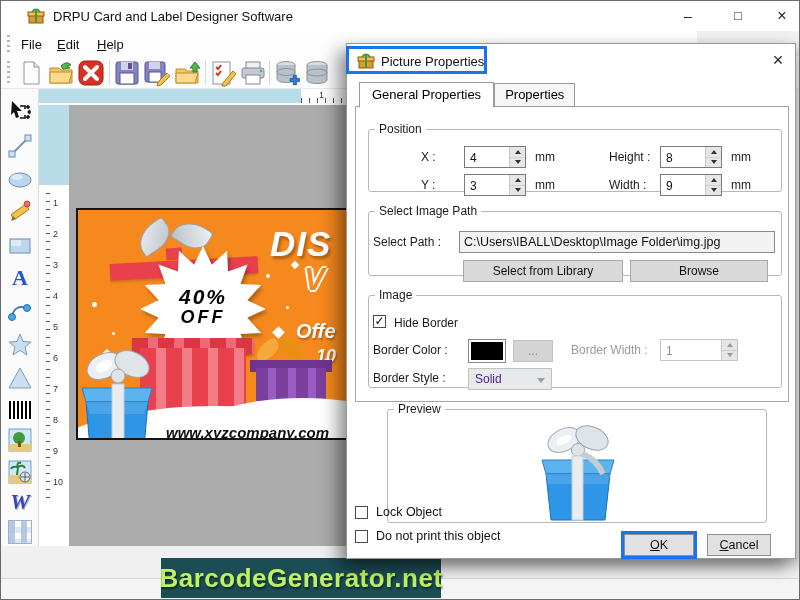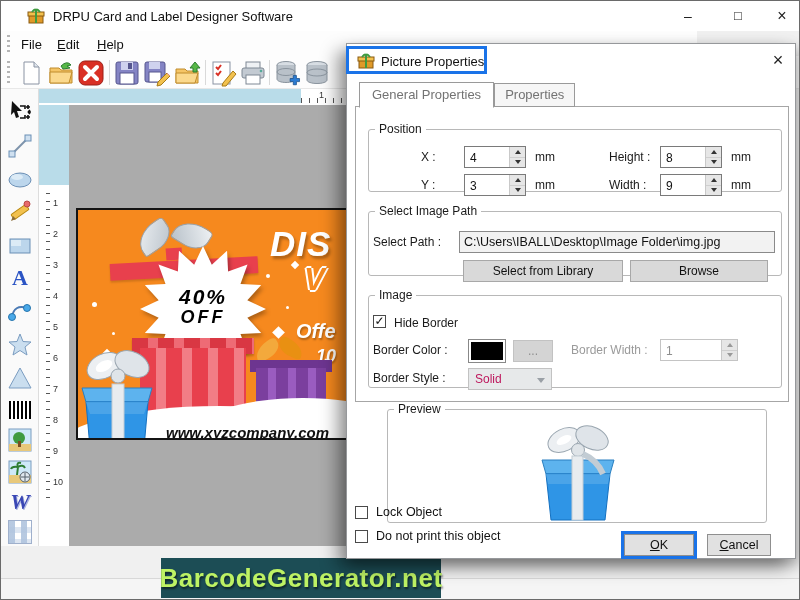--- a/index.html
+++ b/index.html
@@ -109,21 +109,21 @@
 
   
   .dialog { position:absolute; left:345px; top:42px; width:450px; height:516px; background:#fff;
             border:1px solid #96989b; box-shadow:-9px 8px 16px rgba(0,0,0,.38), 4px 6px 12px rgba(0,0,0,.25); z-index:50; }
   .dlg-anno-title { position:absolute; left:-1px; top:2px; width:141px; height:28px; border:3px solid #1a73e8; z-index:5; pointer-events:none; }
   .dlg-icon { position:absolute; left:10px; top:8px; width:18px; height:18px; }
   .dlg-title { position:absolute; left:34px; top:10px; font-size:13px; color:#111; }
   .dlg-close { position:absolute; left:420px; top:5px; width:22px; height:22px; text-align:center;
                font-size:18px; line-height:22px; color:#222; }
   .tabs { position:absolute; left:12px; top:40px; height:23px; display:flex; align-items:flex-end; z-index:2; }
-  .tab { font-size:13px; color:#737373; border:1px solid #9a9a9a; padding:3px 10px 4px; background:#f6f6f6; }
+  .tab { font-size:13px; color:#000000; border:1px solid #9a9a9a; padding:3px 10px 4px; background:#f6f6f6; }
   .tab.active { background:#fff; border-bottom:1px solid #fff; padding:4px 12px 5px; margin-bottom:-1px; position:relative; z-index:3; }
   .tabpage { position:absolute; left:8px; top:62px; width:434px; height:296px; border:1px solid #a6a6a6; background:#fff; }
   fieldset { position:absolute; border:1px solid #b8b8b8; border-radius:3px; }
   legend { font-size:12px; color:#1a1a1a; padding:0 4px; margin-left:6px; }
   .fs-position { left:21px; top:78px; width:414px; height:70px; }
   .fs-path { left:21px; top:160px; width:414px; height:72px; }
   .fs-border { left:21px; top:244px; width:414px; height:100px; }
   .fs-preview { left:40px; top:358px; width:380px; height:121px; }
   .lbl { position:absolute; font-size:12px; color:#1a1a1a; white-space:nowrap; }
   .lbl-dis { color:#9a9a9a; }
@@ -141,21 +141,21 @@
   .txt-input { position:absolute; height:22px; border:1px solid #8a8a8a; background:#f2f2f2;
                font-size:12.5px; color:#111; padding:0 4px; font-family:"Liberation Sans", sans-serif; }
   .btn { position:absolute; height:22px; background:#d9d9d9; border:1px solid #a8a8a8;
          font-size:12px; color:#111; text-align:center; display:flex; align-items:center; justify-content:center; }
   .btn-ellipsis { background:#d4d4d4; color:#8f8f8f; border:1px solid #c2c2c2; }
   .checkbox { position:absolute; width:13px; height:13px; border:1px solid #4a4a4a; background:#fff;
               font-size:12px; line-height:11px; text-align:center; color:#111; }
   .swatch { position:absolute; width:38px; height:24px; border:1px solid #888; background:#fff; padding:2px; }
   .swatch-inner { width:100%; height:100%; }
   .dropdown { position:absolute; height:22px; background:#e7e9ea; border:1px solid #c2c2c2;
-              font-size:12px; color:#be185d; display:flex; align-items:center; padding-left:6px; }
+              font-size:12px; color:#4c1d95; display:flex; align-items:center; padding-left:6px; }
   .dd-arrow { position:absolute; right:6px; top:9px; width:0; height:0;
               border-left:4px solid transparent; border-right:4px solid transparent; border-top:5px solid #9aa0a6; }
   .dlg-check-row { position:absolute; display:flex; align-items:center; gap:8px; }
   .dlg-check-row .cb { width:13px; height:13px; border:1px solid #4a4a4a; background:#fff; }
   .dlg-check-row .txt { font-size:12.5px; color:#111; }
   .okbtn { position:absolute; left:277px; top:490px; width:70px; height:22px; background:#e1e1e1;
            border:1px solid #8f8f8f; font-size:12.5px; color:#111; display:flex; align-items:center; justify-content:center;
            box-shadow:0 0 0 3px #1a73e8; }
   .cancelbtn { position:absolute; left:360px; top:490px; width:64px; height:22px; background:#e1e1e1;
            border:1px solid #8f8f8f; font-size:12.5px; color:#111; display:flex; align-items:center; justify-content:center; }

